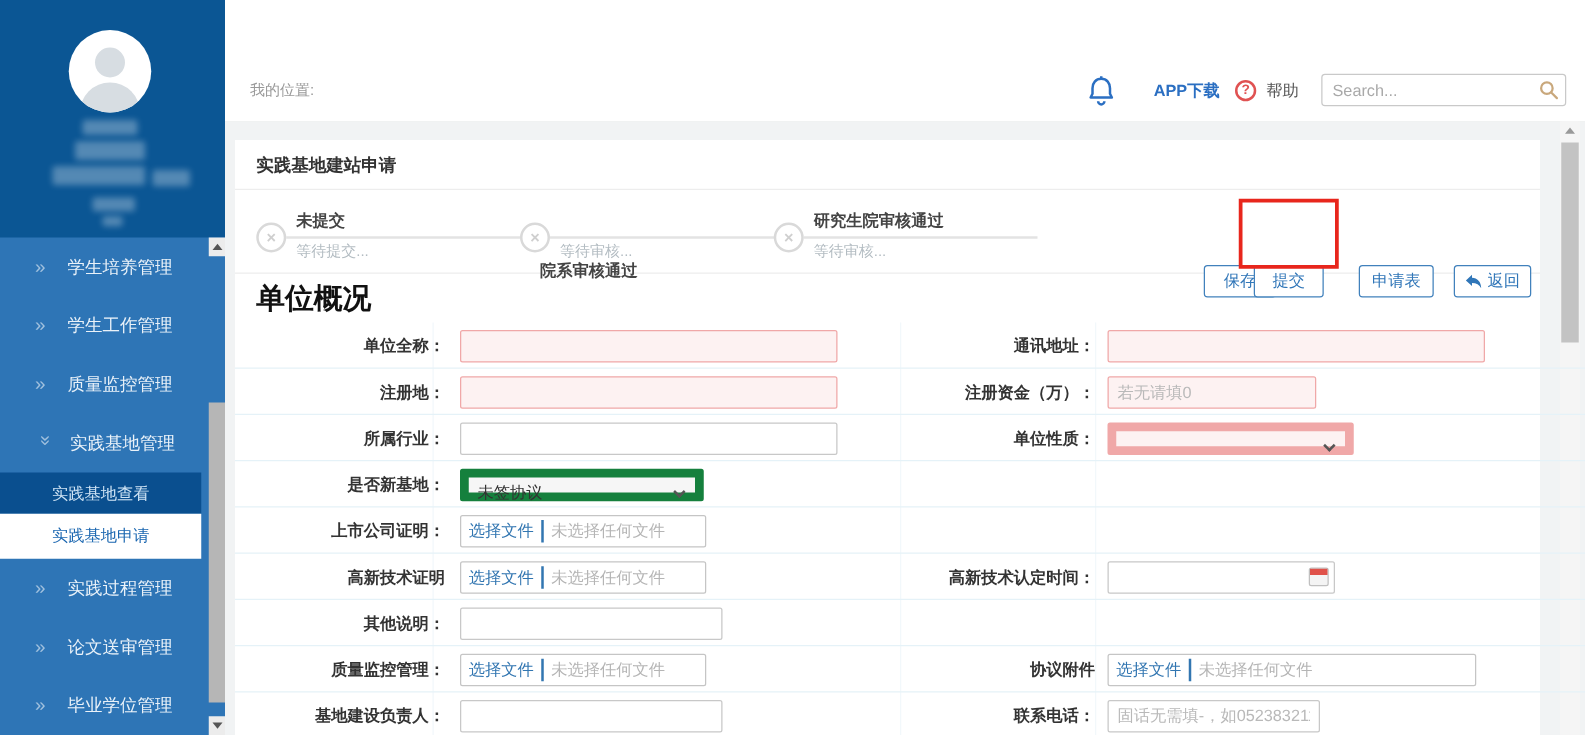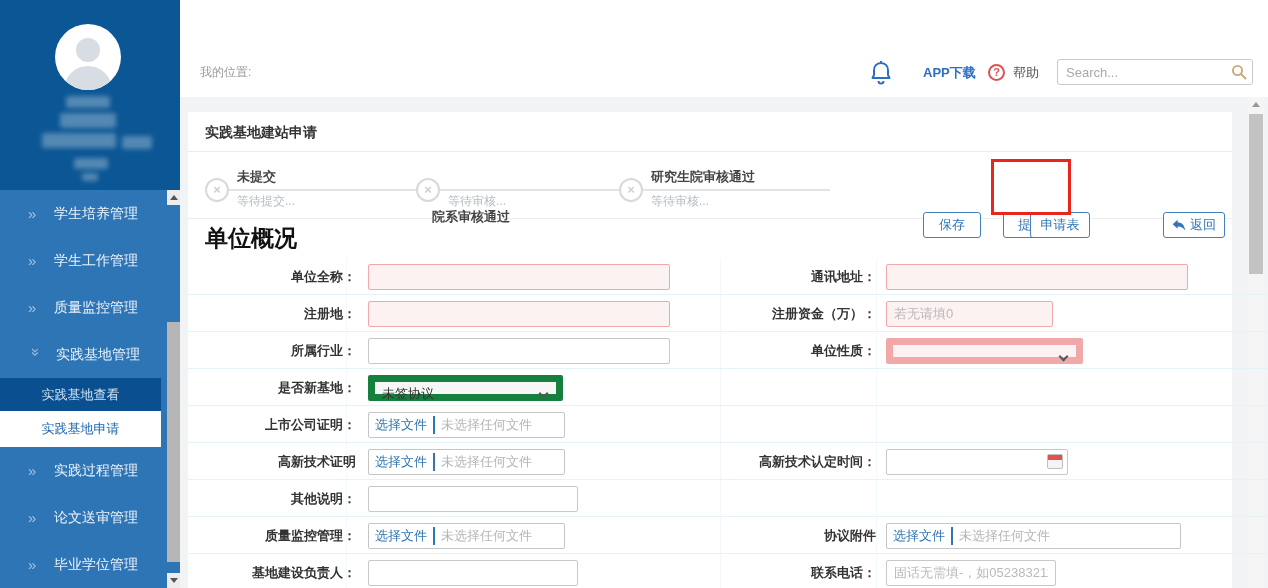--- a/index.html
+++ b/index.html
@@ -197,23 +197,23 @@
         <div class="step-sub" style="left:49px;">等待提交...</div>
 
         <div class="step-circle" style="left:228px;">×</div>
         <div class="step-title" style="left:244px;margin-top:40px;">院系审核通过</div>
         <div class="step-sub" style="left:260px;">等待审核...</div>
 
         <div class="step-circle" style="left:431px;">×</div>
         <div class="step-title" style="left:463px;">研究生院审核通过</div>
         <div class="step-sub" style="left:463px;">等待审核...</div>
 
-        <button class="btn" style="left:735px;width:58px;">保存</button>
+        <button class="btn" style="left:775px;width:58px;">保存</button>
         <button class="btn" style="left:815px;width:56px;">提交</button>
-        <button class="btn" style="left:842px;width:60px;">申请表</button>
+        <button class="btn" style="left:899px;width:60px;">申请表</button>
         <button class="btn" style="left:975px;width:62px;">
           <svg width="14" height="12" viewBox="0 0 20 17">
             <path d="M8 1 L1 7.5 L8 14 L8 10.5 C13 10.5 16.5 12.5 18.5 16.5 C18.5 9 14 4.8 8 4.5 Z" fill="#3076b8"></path>
           </svg>
           <span>返回</span>
         </button>
       </div>
       <div id="annotation-box" class="abs"></div>
 
       <div id="section-title" class="abs">单位概况</div>

